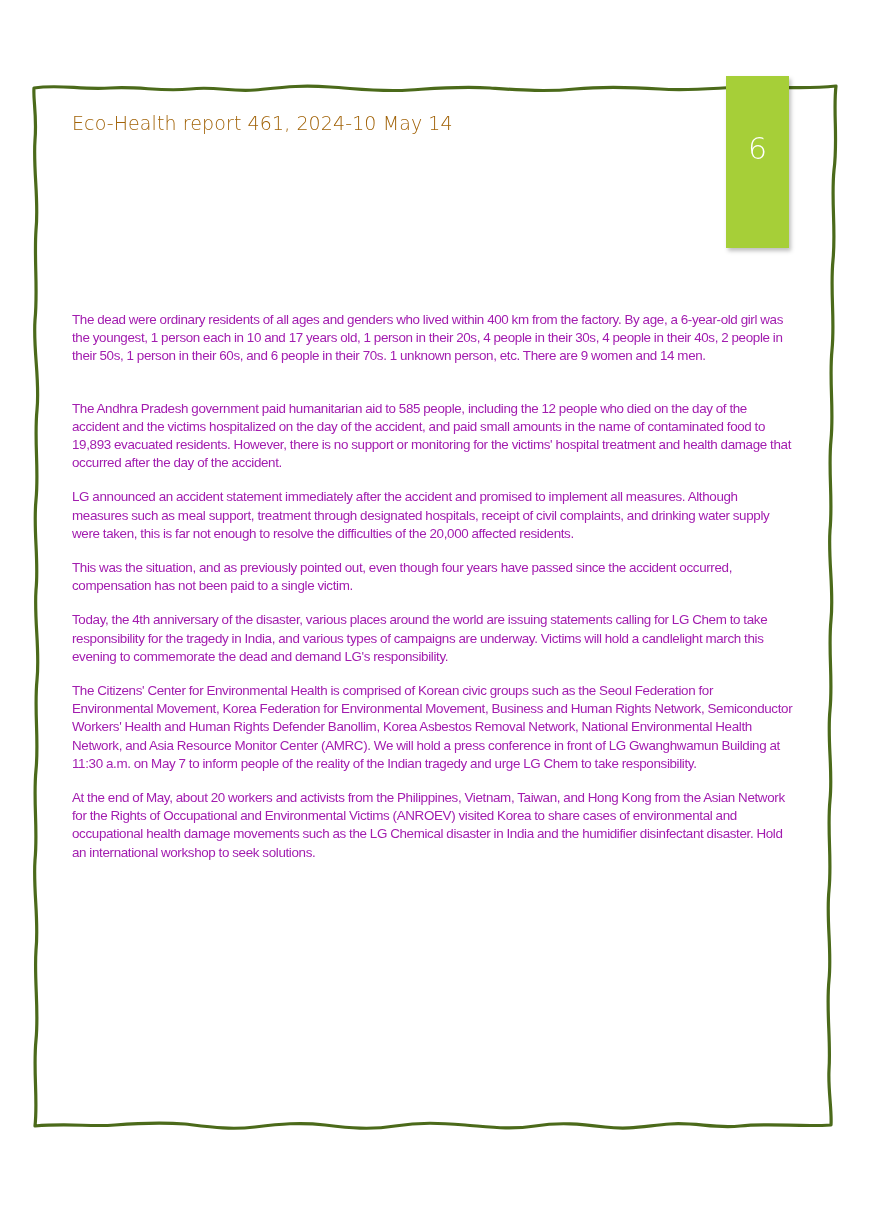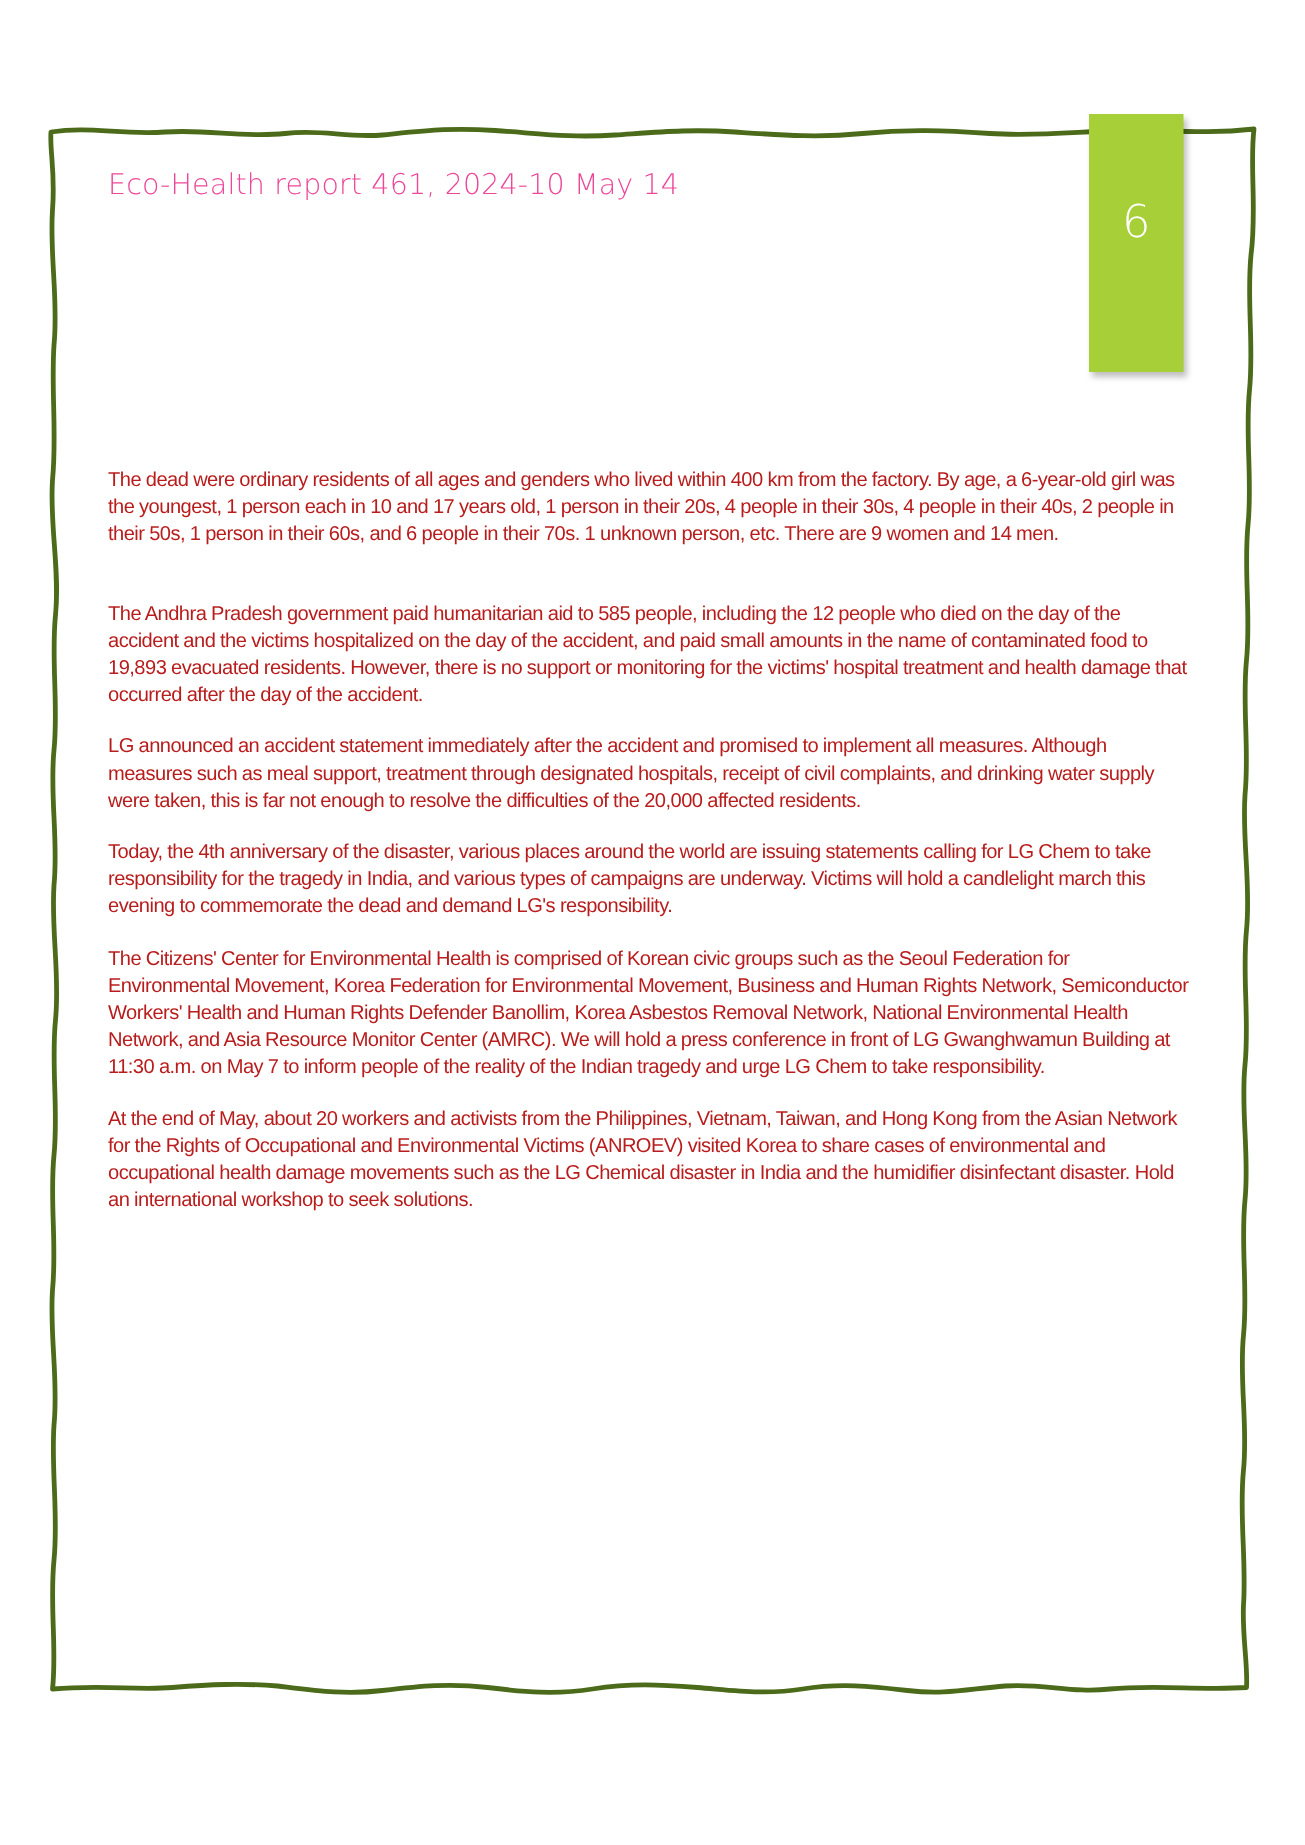--- a/index.html
+++ b/index.html
@@ -40,33 +40,33 @@
       box-sizing: border-box;
       z-index: 1;
     }
     .header-title {
       position: absolute;
       left: 72px;
       top: 112px;
       font-family: "DejaVu Sans", sans-serif;
       font-size: 19px;
       font-weight: 300;
-      color: #ec4899;
+      color: #a16207;
       letter-spacing: 0.1px;
       white-space: nowrap;
     }
     .content {
       position: absolute;
       left: 72px;
       top: 311px;
       width: 724px;
       font-family: "Liberation Sans", sans-serif;
       font-size: 13.4px;
       line-height: 18.2px;
-      color: #b91c1c;
+      color: #a21caf;
       letter-spacing: -0.35px;
       word-spacing: -0.2px;
     }
     .content p {
       margin: 0 0 16px 0;
     }
     .content p.gap-large {
       margin-bottom: 34px;
     }
   </style>
@@ -95,16 +95,17 @@
 <div class="page-tab">
   <span>6</span>
 </div>
 
 <div class="header-title">Eco-Health report 461, 2024-10 May 14</div>
 
 <div class="content">
   <p class="gap-large">The dead were ordinary residents of all ages and genders who lived within 400 km from the factory. By age, a 6-year-old girl was the youngest, 1 person each in 10 and 17 years old, 1 person in their 20s, 4 people in their 30s, 4 people in their 40s, 2 people in their 50s, 1 person in their 60s, and 6 people in their 70s. 1 unknown person, etc. There are 9 women and 14 men.</p>
   <p>The Andhra Pradesh government paid humanitarian aid to 585 people, including the 12 people who died on the day of the accident and the victims hospitalized on the day of the accident, and paid small amounts in the name of contaminated food to 19,893 evacuated residents. However, there is no support or monitoring for the victims' hospital treatment and health damage that occurred after the day of the accident.</p>
   <p>LG announced an accident statement immediately after the accident and promised to implement all measures. Although measures such as meal support, treatment through designated hospitals, receipt of civil complaints, and drinking water supply were taken, this is far not enough to resolve the difficulties of the 20,000 affected residents.</p>
+  <p>This was the situation, and as previously pointed out, even though four years have passed since the accident occurred, compensation has not been paid to a single victim.</p>
   <p>Today, the 4th anniversary of the disaster, various places around the world are issuing statements calling for LG Chem to take responsibility for the tragedy in India, and various types of campaigns are underway. Victims will hold a candlelight march this evening to commemorate the dead and demand LG's responsibility.</p>
   <p>The Citizens' Center for Environmental Health is comprised of Korean civic groups such as the Seoul Federation for Environmental Movement, Korea Federation for Environmental Movement, Business and Human Rights Network, Semiconductor Workers' Health and Human Rights Defender Banollim, Korea Asbestos Removal Network, National Environmental Health Network, and Asia Resource Monitor Center (AMRC). We will hold a press conference in front of LG Gwanghwamun Building at 11:30 a.m. on May 7 to inform people of the reality of the Indian tragedy and urge LG Chem to take responsibility.</p>
   <p>At the end of May, about 20 workers and activists from the Philippines, Vietnam, Taiwan, and Hong Kong from the Asian Network for the Rights of Occupational and Environmental Victims (ANROEV) visited Korea to share cases of environmental and occupational health damage movements such as the LG Chemical disaster in India and the humidifier disinfectant disaster. Hold an international workshop to seek solutions.</p>
 </div>
 
 </body></html>

